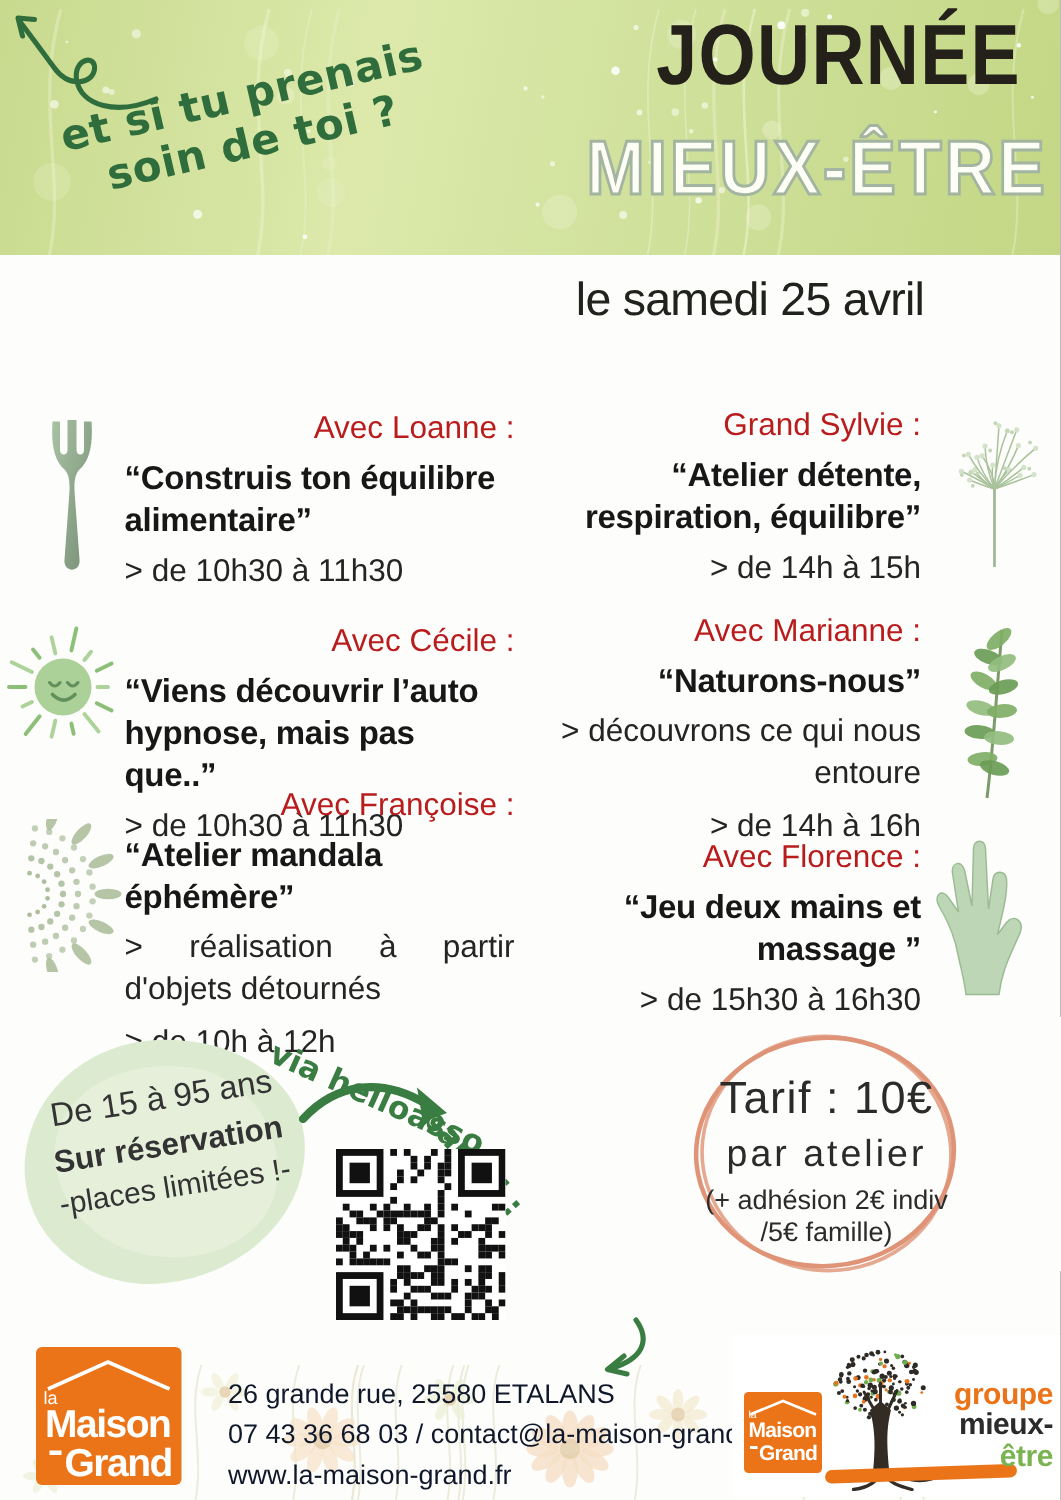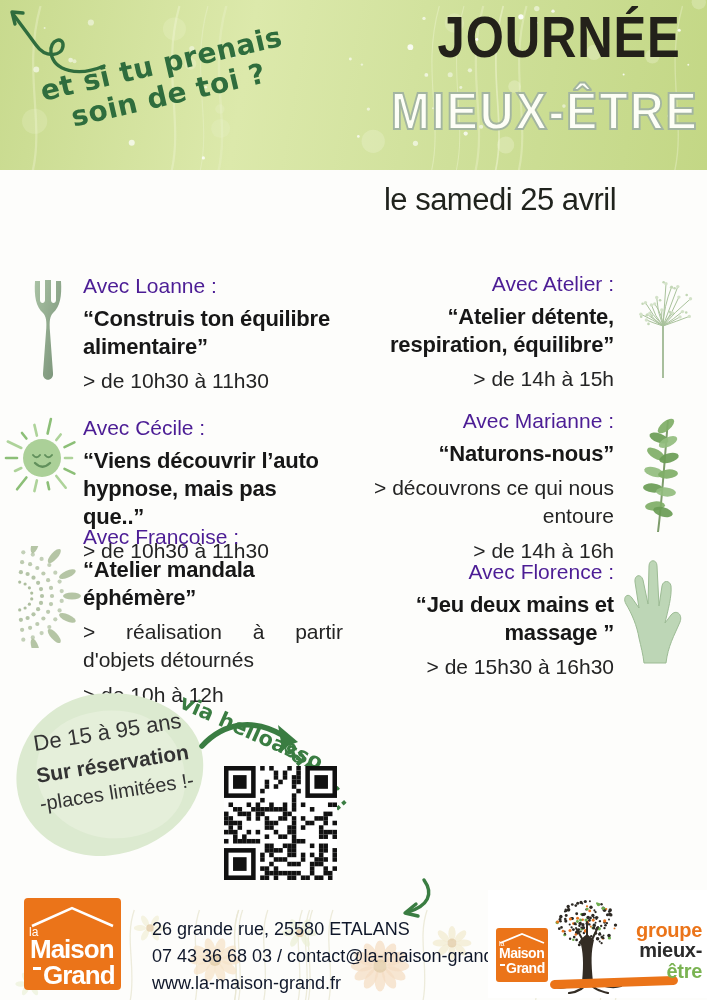--- a/index.html
+++ b/index.html
@@ -22,21 +22,21 @@
   .banner-arrow{position:absolute;left:228px;top:86px;}
 
   
   .date-heading{position:absolute;left:330px;top:182px;width:340px;text-align:center;
     font-size:31px;color:#20231d;letter-spacing:-.5px;}
 
   
   .ws{position:absolute;}
   .ws.left{left:83px;width:260px;text-align:left;}
   .ws.right{right:93px;width:272px;text-align:right;}
-  .host{font-size:21px;margin-bottom:7px;color:#4c1d95;}
+  .host{font-size:21px;margin-bottom:7px;color:#b91c1c;text-align:right;}
   .wtitle{font-size:22px;font-weight:bold;line-height:1.27;letter-spacing:-.2px;color:#171717;}
   .wdetail{font-size:21px;margin-top:6px;line-height:1.35;}
   .wdetail.justify{text-align:justify;}
   .wtime{font-size:21px;margin-top:8px;}
   .wicon{position:absolute;}
 
   
   .blob1{position:absolute;left:16px;top:693px;width:188px;height:162px;background:#dcead0;
     border-radius:48% 52% 55% 45%/52% 46% 54% 48%;transform:rotate(-6deg);}
   .blob2{position:absolute;left:36px;top:710px;width:150px;height:128px;background:#e5efda;
@@ -236,21 +236,21 @@
         <path d="M37,48 Q47.9,40.8 56.5,33.6" stroke="#a9c29b" stroke-width="1" fill="none"></path>
   <circle cx="56.5" cy="33.6" r="1.7" fill="#d3e2c8"></circle>
         <path d="M37,48 Q46.3,43.4 54.0,38.9" stroke="#a9c29b" stroke-width="1" fill="none"></path>
   <circle cx="54.0" cy="38.9" r="1.7" fill="#d3e2c8"></circle>
         <path d="M37,48 Q50.9,43.2 63.3,38.4" stroke="#a9c29b" stroke-width="1" fill="none"></path>
   <circle cx="63.3" cy="38.4" r="1.7" fill="#d3e2c8"></circle>
         <circle cx="60.2" cy="34.5" r="1.3" fill="#c3d7b6"></circle>
       </g>
   </svg>
   <section class="ws right" style="top:272px">
-    <div class="host">Avec Atelier :</div>
+    <div class="host">Grand Sylvie :</div>
     <div class="wtitle">“Atelier détente, respiration, équilibre”</div>
     <div class="wtime">&gt; de 14h à 15h</div>
   </section>
 
   <svg class="wicon" style="left:4px;top:414px" width="80" height="92">
     <g id="sun-gen">
         <line x1="61.0" y1="44.0" x2="68.0" y2="44.0" stroke="#aed39a" stroke-width="2.6" stroke-linecap="round"></line>
         <line x1="60.5" y1="54.8" x2="70.4" y2="59.6" stroke="#8cbf77" stroke-width="2.6" stroke-linecap="round"></line>
         <line x1="52.3" y1="62.0" x2="61.7" y2="73.7" stroke="#aed39a" stroke-width="2.6" stroke-linecap="round"></line>
         <line x1="43.6" y1="68.4" x2="45.1" y2="75.2" stroke="#8cbf77" stroke-width="2.6" stroke-linecap="round"></line>
@@ -583,20 +583,32 @@
         <rect x="0" y="18" width="7" height="7"></rect>
         <rect x="1" y="19" width="5" height="5" fill="#fff"></rect>
         <rect x="2" y="20" width="3" height="3"></rect>
       </g>
   </svg>
   <svg class="phone-arrow" width="46" height="46">
     <path d="M32,4 C42,18 36,30 16,36" stroke="#3a7d42" stroke-width="3.4" fill="none" stroke-linecap="round"></path>
     <path d="M24,28 L13,37 L26,40" stroke="#3a7d42" stroke-width="3.4" fill="none" stroke-linecap="round" stroke-linejoin="round"></path>
   </svg>
 
+  <div class="tarif">
+    <svg width="182" height="162">
+      <ellipse cx="90" cy="80" rx="86" ry="76" stroke="#df9377" stroke-width="3" fill="none" transform="rotate(-5 90 80)"></ellipse>
+      <ellipse cx="91" cy="81" rx="83" ry="78" stroke="#df9377" stroke-width="2.4" fill="none" opacity=".8" transform="rotate(6 91 81)"></ellipse>
+    </svg>
+    <div class="tarif-text">
+      <div class="tarif-l1">Tarif : 10€</div>
+      <div class="tarif-l2">par atelier</div>
+      <div class="tarif-l3">(+ adhésion 2€ indiv</div>
+      <div class="tarif-l4">/5€ famille)</div>
+    </div>
+  </div>
 
   <div class="footer-band">
     <svg id="footer-flowers" width="707" height="112">
         <path d="M298.2809428847395,112 C304.2809428847395,80 292.2809428847395,50 302.2809428847395,22" stroke="#d8d4b2" stroke-width="1.3" fill="none" opacity="0.8"></path>
         <path d="M308.450051068794,112 C314.450051068794,80 302.450051068794,50 312.450051068794,22" stroke="#d8d4b2" stroke-width="1.3" fill="none" opacity="0.8"></path>
         <path d="M195.46598161105067,112 C201.46598161105067,80 189.46598161105067,50 199.46598161105067,22" stroke="#d8d4b2" stroke-width="1.3" fill="none" opacity="0.8"></path>
         <path d="M263.84644467383623,112 C269.84644467383623,80 257.84644467383623,50 267.84644467383623,22" stroke="#d8d4b2" stroke-width="1.3" fill="none" opacity="0.8"></path>
         <path d="M328.9292151876725,112 C334.9292151876725,80 322.9292151876725,50 332.9292151876725,22" stroke="#d8d4b2" stroke-width="1.3" fill="none" opacity="0.8"></path>
         <path d="M615.4724708246067,112 C621.4724708246067,80 609.4724708246067,50 619.4724708246067,22" stroke="#d8d4b2" stroke-width="1.3" fill="none" opacity="0.8"></path>
         <path d="M600.3579102340154,112 C606.3579102340154,80 594.3579102340154,50 604.3579102340154,22" stroke="#d8d4b2" stroke-width="1.3" fill="none" opacity="0.8"></path>

